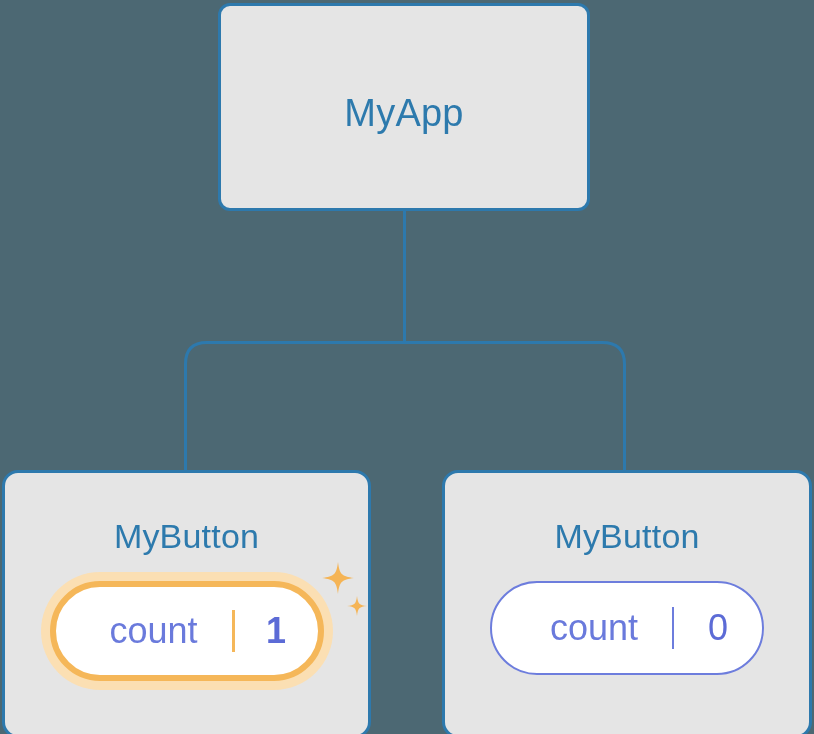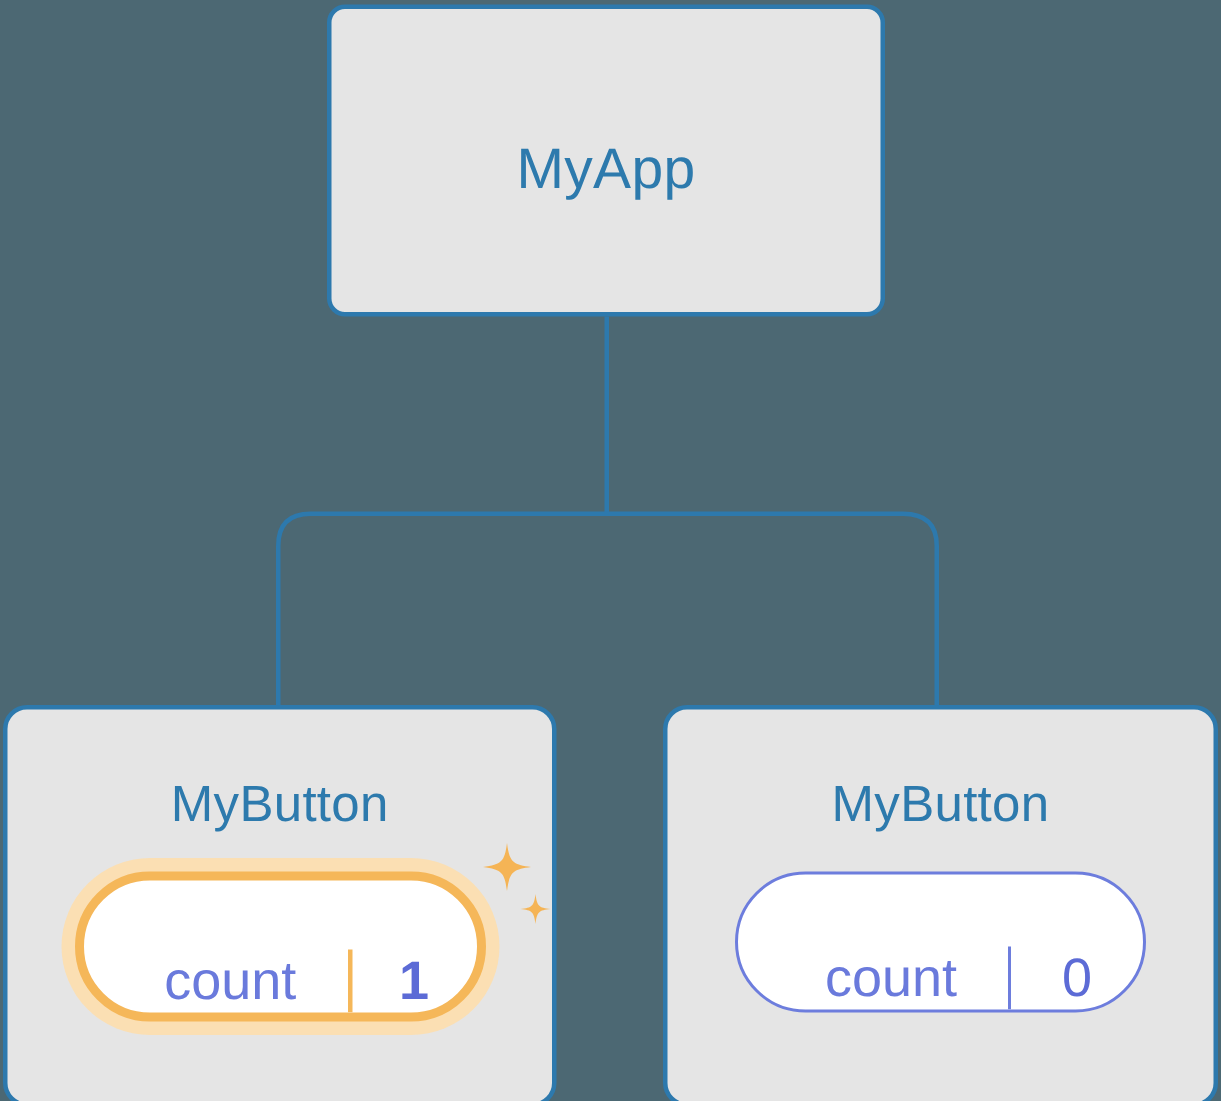--- a/index.html
+++ b/index.html
@@ -90,21 +90,21 @@
     left: 0;
     width: 100%;
     display: flex;
     justify-content: center;
     align-items: center;
   }
 
   .pill {
     position: relative;
     display: flex;
-    align-items: flex-end;
+    align-items: center;
     background: #ffffff;
     border-radius: 999px;
     overflow: hidden;
   }
 
   .pill-key, .pill-val {
     display: flex;
     align-items: center;
     justify-content: center;
     white-space: nowrap;

